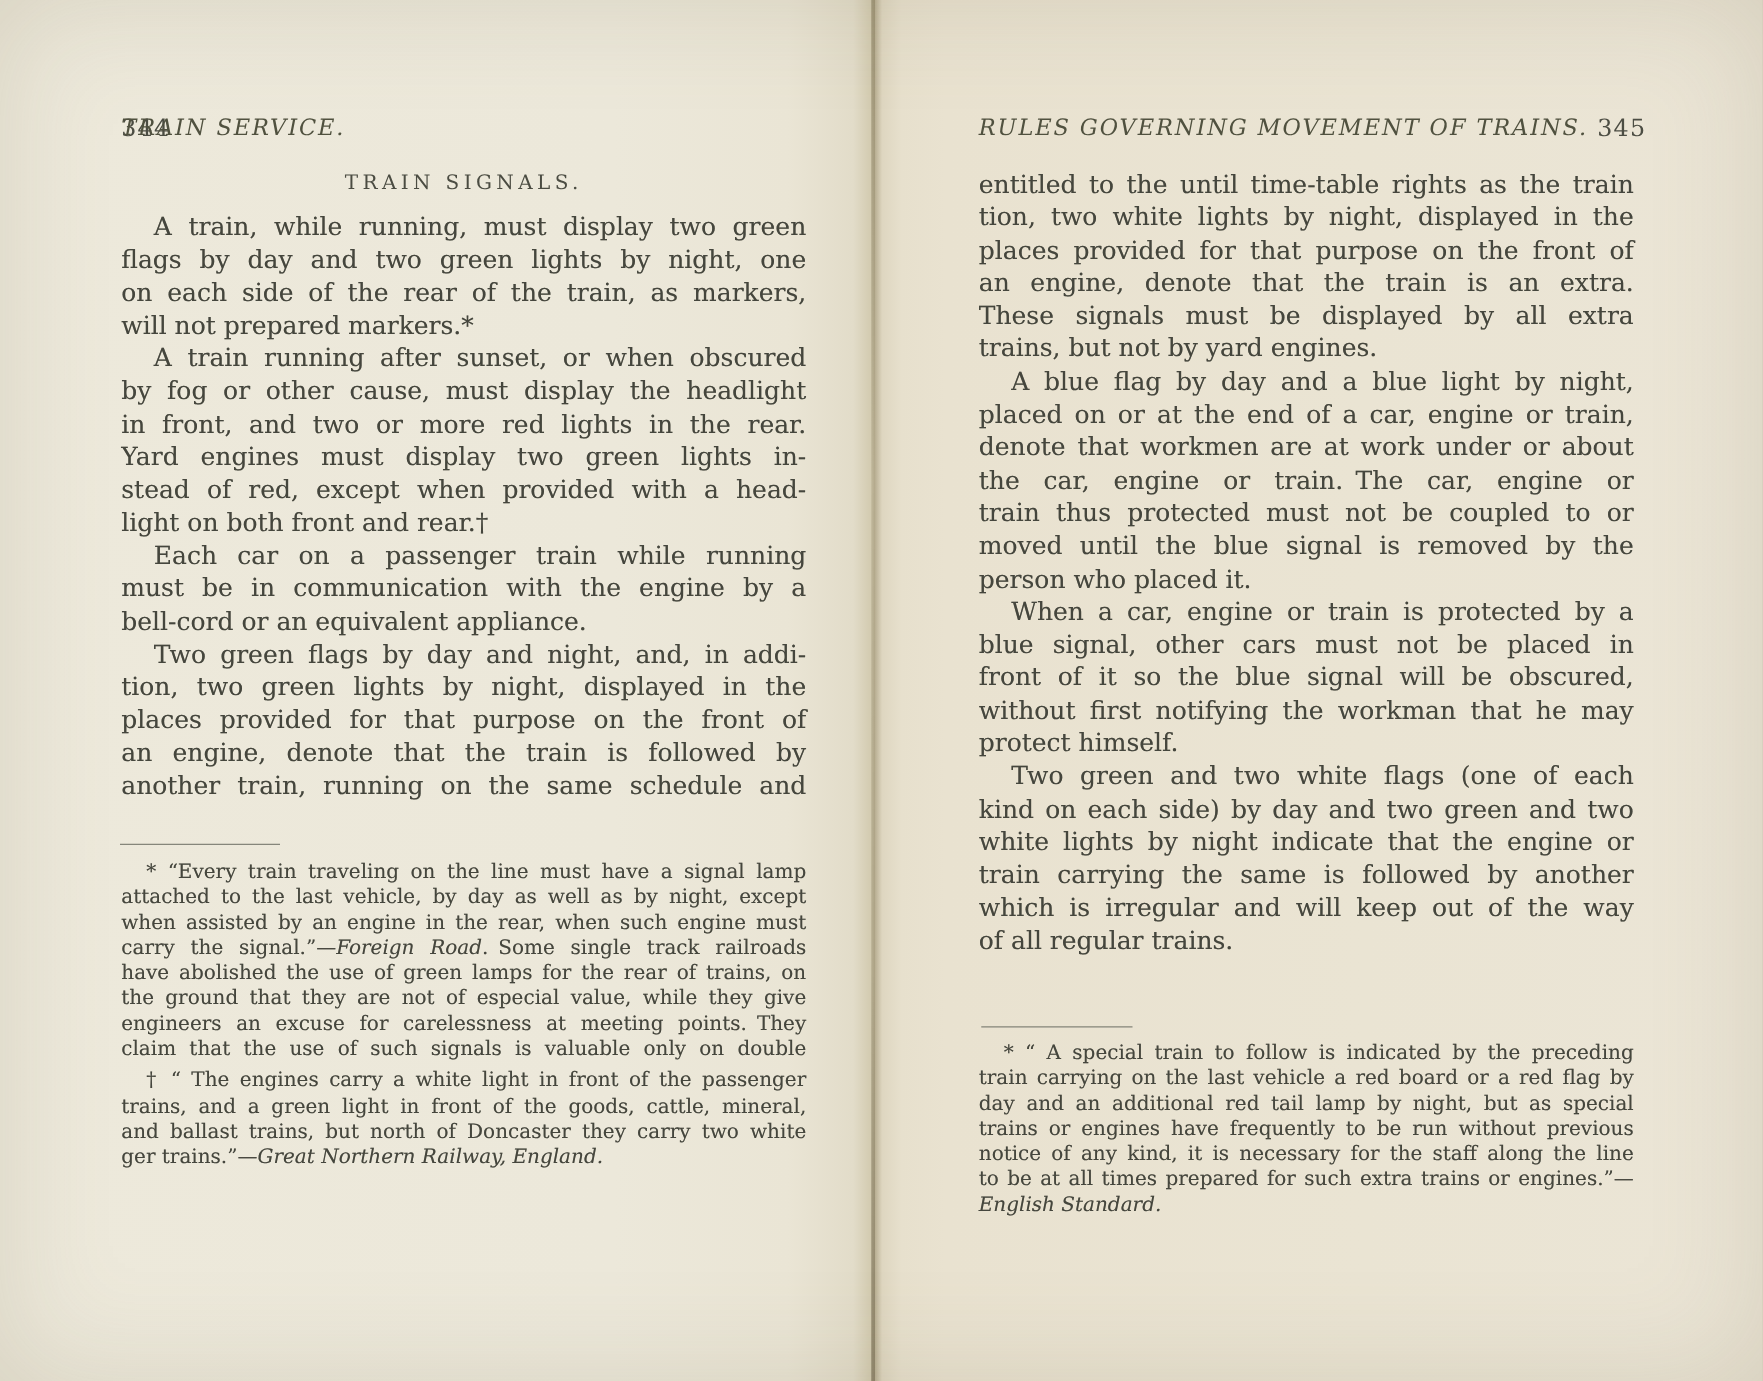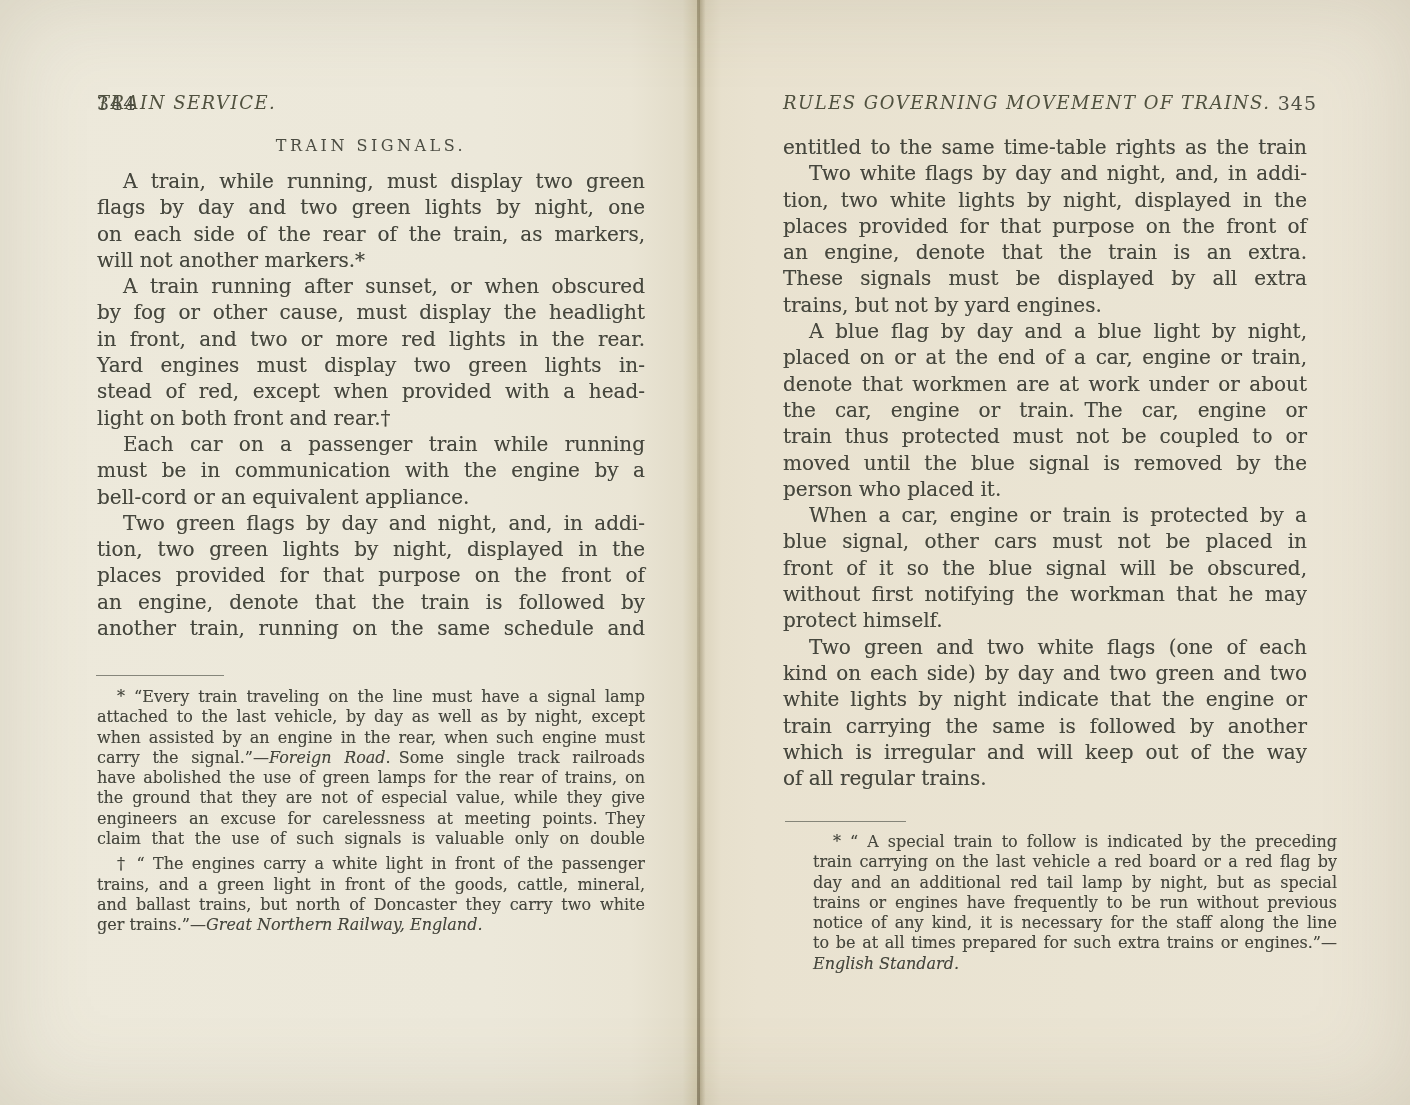--- a/index.html
+++ b/index.html
@@ -52,21 +52,21 @@
 
   
   .body-col{position:absolute;font-size:20px;line-height:26.3px;
     text-shadow:0 0 0.5px rgba(70,71,60,0.45);}
   .body-left{left:97px;top:168px;width:548px;}
   .body-right{left:783px;top:134px;width:524px;}
 
   .fn-col{position:absolute;font-size:16px;line-height:20.3px;
     text-shadow:0 0 0.4px rgba(70,71,60,0.4);}
   .fn-left{left:97px;top:687px;width:548px;}
-  .fn-right{left:783px;top:832px;width:524px;margin-left:30px;}
+  .fn-right{left:783px;top:832px;width:524px;}
   .fn-col .para + .para{margin-top:5px;}
 
   .rule{position:absolute;height:1px;background:#73746a;opacity:0.85;}
   .rule-left{left:96px;top:675px;width:128px;}
   .rule-right{left:785px;top:821px;width:121px;}
 
   .line{text-align:justify;text-align-last:justify;white-space:normal;}
   .line.flush{text-align-last:left;}
   .body-col .line.indent{text-indent:26px;}
   .fn-col .line.indent{text-indent:20px;}
@@ -91,21 +91,21 @@
     <span class="pagenum">345</span>
   </div>
 
   <div class="section-heading">TRAIN SIGNALS.</div>
 
   <div class="body-col body-left">
       <div class="para">
         <div class="line indent"><span>A train, while running, must display two green</span></div>
         <div class="line"><span>flags by day and two green lights by night, one</span></div>
         <div class="line"><span>on each side of the rear of the train, as markers,</span></div>
-        <div class="line flush"><span>will not another markers.*</span></div>
+        <div class="line flush"><span>will not prepared markers.*</span></div>
       </div>
       <div class="para">
         <div class="line indent"><span>A train running after sunset, or when obscured</span></div>
         <div class="line"><span>by fog or other cause, must display the headlight</span></div>
         <div class="line"><span>in front, and two or more red lights in the rear.</span></div>
         <div class="line"><span>Yard engines must display two green lights in-</span></div>
         <div class="line"><span>stead of red, except when provided with a head-</span></div>
         <div class="line flush"><span>light on both front and rear.†</span></div>
       </div>
       <div class="para">
@@ -136,24 +136,23 @@
       <div class="para">
         <div class="line indent"><span>† “ The engines carry a white light in front of the passenger</span></div>
         <div class="line"><span>trains, and a green light in front of the goods, cattle, mineral,</span></div>
         <div class="line"><span>and ballast trains, but north of Doncaster they carry two white</span></div>
         <div class="line flush"><span>ger trains.”—</span><span class="it">Great Northern Railway, England.</span></div>
       </div>
     </div>
 
   <div class="body-col body-right">
       <div class="para">
-        <div class="line"><span>entitled to the same time-table rights as the train</span></div>
+        <div class="line"><span>entitled to the until time-table rights as the train</span></div>
       </div>
       <div class="para">
-        <div class="line indent"><span>Two white flags by day and night, and, in addi-</span></div>
         <div class="line"><span>tion, two white lights by night, displayed in the</span></div>
         <div class="line"><span>places provided for that purpose on the front of</span></div>
         <div class="line"><span>an engine, denote that the train is an extra.</span></div>
         <div class="line"><span>These signals must be displayed by all extra</span></div>
         <div class="line flush"><span>trains, but not by yard engines.</span></div>
       </div>
       <div class="para">
         <div class="line indent"><span>A blue flag by day and a blue light by night,</span></div>
         <div class="line"><span>placed on or at the end of a car, engine or train,</span></div>
         <div class="line"><span>denote that workmen are at work under or about</span></div>

